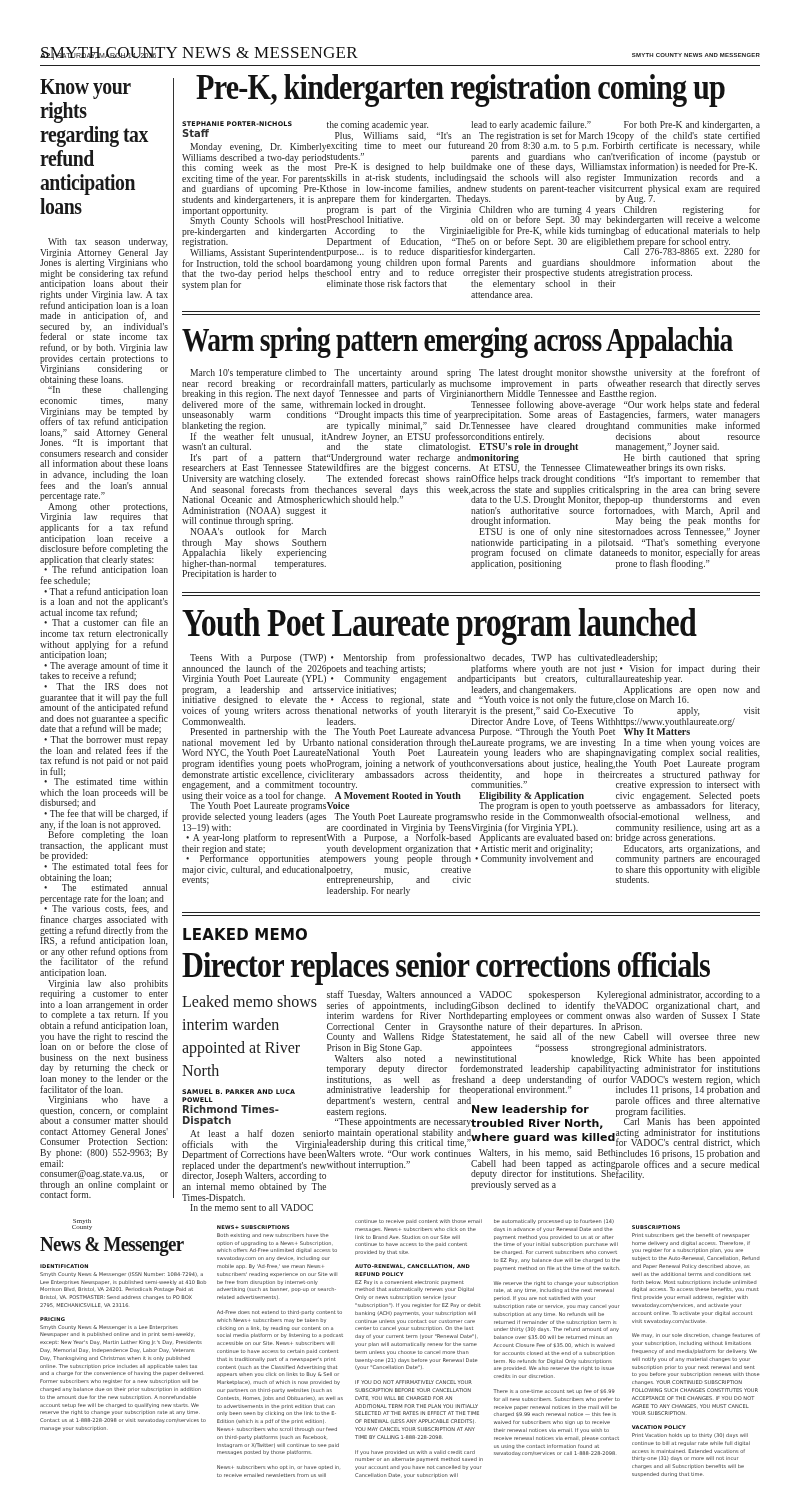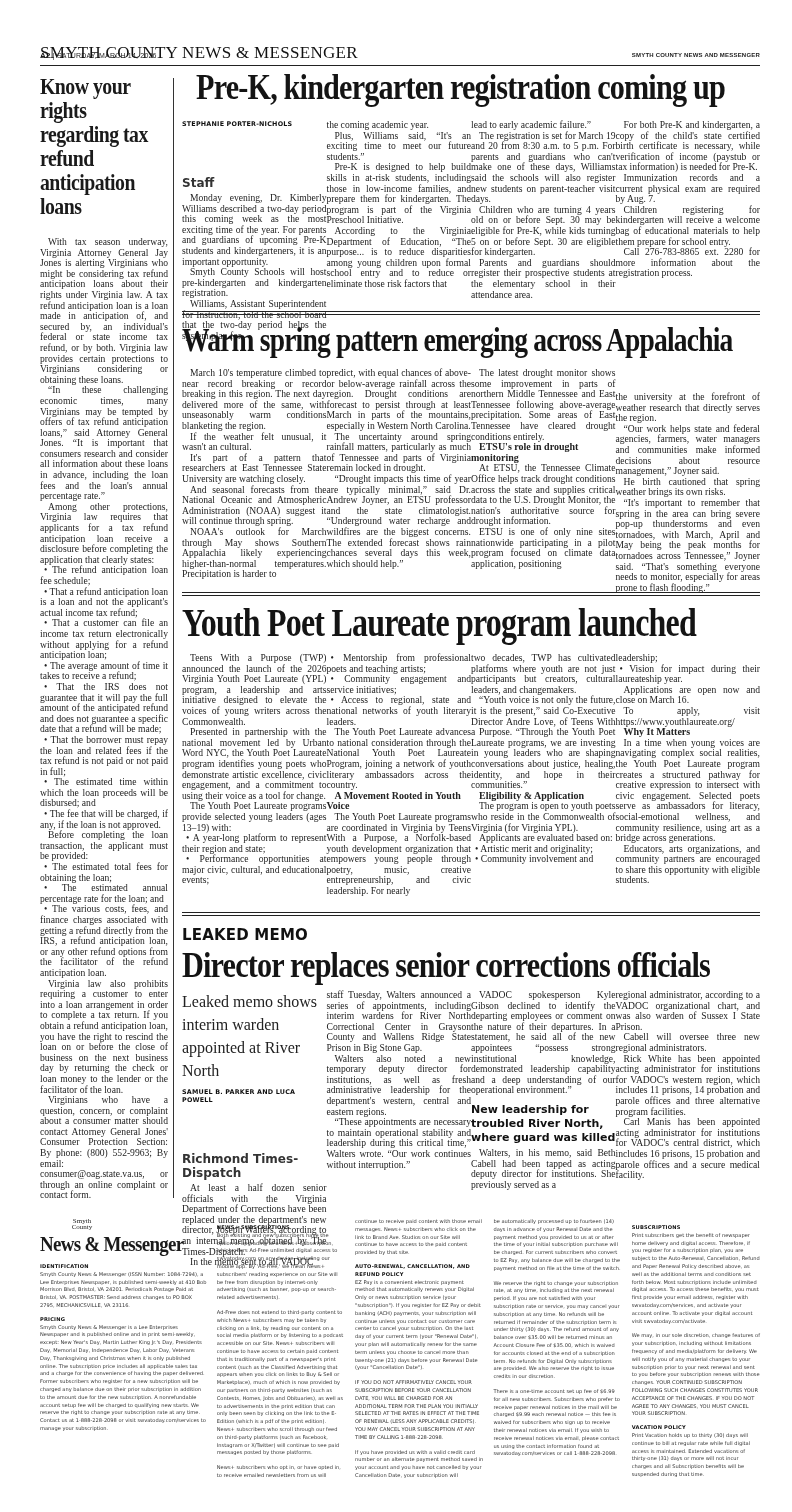--- a/index.html
+++ b/index.html
@@ -22,21 +22,21 @@
 
   .body p { font-family: "Liberation Serif", serif; font-size: 9.6px; line-height: 10.6px; text-align: justify; text-indent: 8px; hyphens: auto; color: #222; }
   .body p.b { text-indent: 4px; }
   .body p.sub { font-weight: bold; text-indent: 8px; text-align: left; font-size: 10px; }
 
   .headline { font-family: "Liberation Serif", serif; font-weight: bold; color: #141414; white-space: nowrap; transform-origin: left top; letter-spacing: -1px; }
 
   .story { left: 182px; width: 578px; }
   .cols4 { display: grid; grid-template-columns: repeat(4, 1fr); }
   .byline { font-family: "DejaVu Sans", sans-serif; font-size: 6.4px; font-weight: bold; letter-spacing: 0.2px; color: #111; }
-  .byline2 { font-family: "DejaVu Sans", sans-serif; font-size: 12px; font-weight: bold; color: #333; margin-bottom: 3px; margin-top: 48px; }
+  .byline2 { font-family: "DejaVu Sans", sans-serif; font-size: 10px; font-weight: bold; color: #333; margin-bottom: 3px; }
 
   .dbl { height: 4px; border-top: 1.5px solid #222; border-bottom: 1px solid #222; }
 
   .kicker { font-family: "DejaVu Sans", sans-serif; font-weight: bold; font-size: 15px; letter-spacing: 0.2px; color: #111; }
   .deck { font-family: Liberation Serif, serif; font-size: 16px; line-height: 23px; color: #222; }
   .subhead-sans { font-family: "DejaVu Sans", sans-serif; font-weight: bold; font-size: 11px; line-height: 14px; color: #111; margin: 7px 0 3px 0; }
 
   
   .footer { left: 40px; top: 1218px; width: 720px; }
   .fgrid { display: grid; grid-template-columns: 1fr 1fr 1fr 1fr 1fr; column-gap: 10px; }
@@ -123,32 +123,31 @@
 <div class="abs story" style="top:368px;">
   <div class="cols4">
     <div class="body">
         <p>March 10's temperature climbed to near record breaking or record breaking in this region. The next day delivered more of the same, with unseasonably warm conditions blanketing the region.</p>
         <p>If the weather felt unusual, it wasn't an cultural.</p>
         <p>It's part of a pattern that researchers at East Tennessee State University are watching closely.</p>
         <p>And seasonal forecasts from the National Oceanic and Atmospheric Administration (NOAA) suggest it will continue through spring.</p>
         <p>NOAA's outlook for March through May shows Southern Appalachia likely experiencing higher-than-normal temperatures. Precipitation is harder to</p>
       </div>
     <div class="body">
-        <p style="text-indent: 0px;">predict, with equal chances of above- or below-average rainfall across the region. Drought conditions are forecast to persist through at least March in parts of the mountains, especially in Western North Carolina.</p>
         <p>The uncertainty around spring rainfall matters, particularly as much of Tennessee and parts of Virginia remain locked in drought.</p>
         <p>“Drought impacts this time of year are typically minimal,” said Dr. Andrew Joyner, an ETSU professor and the state climatologist. “Underground water recharge and wildfires are the biggest concerns. The extended forecast shows rain chances several days this week, which should help.”</p>
       </div>
     <div class="body">
         <p>The latest drought monitor shows some improvement in parts of northern Middle Tennessee and East Tennessee following above-average precipitation. Some areas of East Tennessee have cleared drought conditions entirely.</p>
         <p class="sub">ETSU's role in drought monitoring</p>
         <p>At ETSU, the Tennessee Climate Office helps track drought conditions across the state and supplies critical data to the U.S. Drought Monitor, the nation's authoritative source for drought information.</p>
         <p>ETSU is one of only nine sites nationwide participating in a pilot program focused on climate data application, positioning</p>
       </div>
     <div class="body">
-        <p style="text-indent: 0px; margin-top: 24px;">the university at the forefront of weather research that directly serves the region.</p>
+        <p style="text-indent: 0px;">the university at the forefront of weather research that directly serves the region.</p>
         <p>“Our work helps state and federal agencies, farmers, water managers and communities make informed decisions about resource management,” Joyner said.</p>
         <p>He birth cautioned that spring weather brings its own risks.</p>
         <p>“It's important to remember that spring in the area can bring severe pop-up thunderstorms and even tornadoes, with March, April and May being the peak months for tornadoes across Tennessee,” Joyner said. “That's something everyone needs to monitor, especially for areas prone to flash flooding.”</p>
       </div>
   </div>
 </div>
 <div class="abs dbl" style="left:182px; top:592px; width:578px;"></div>
 
 <div class="abs story" style="top:602px;">
   <div class="headline" style="font-size:40px; line-height:42px; transform:scaleX(0.80);">Youth Poet Laureate program launched</div>

